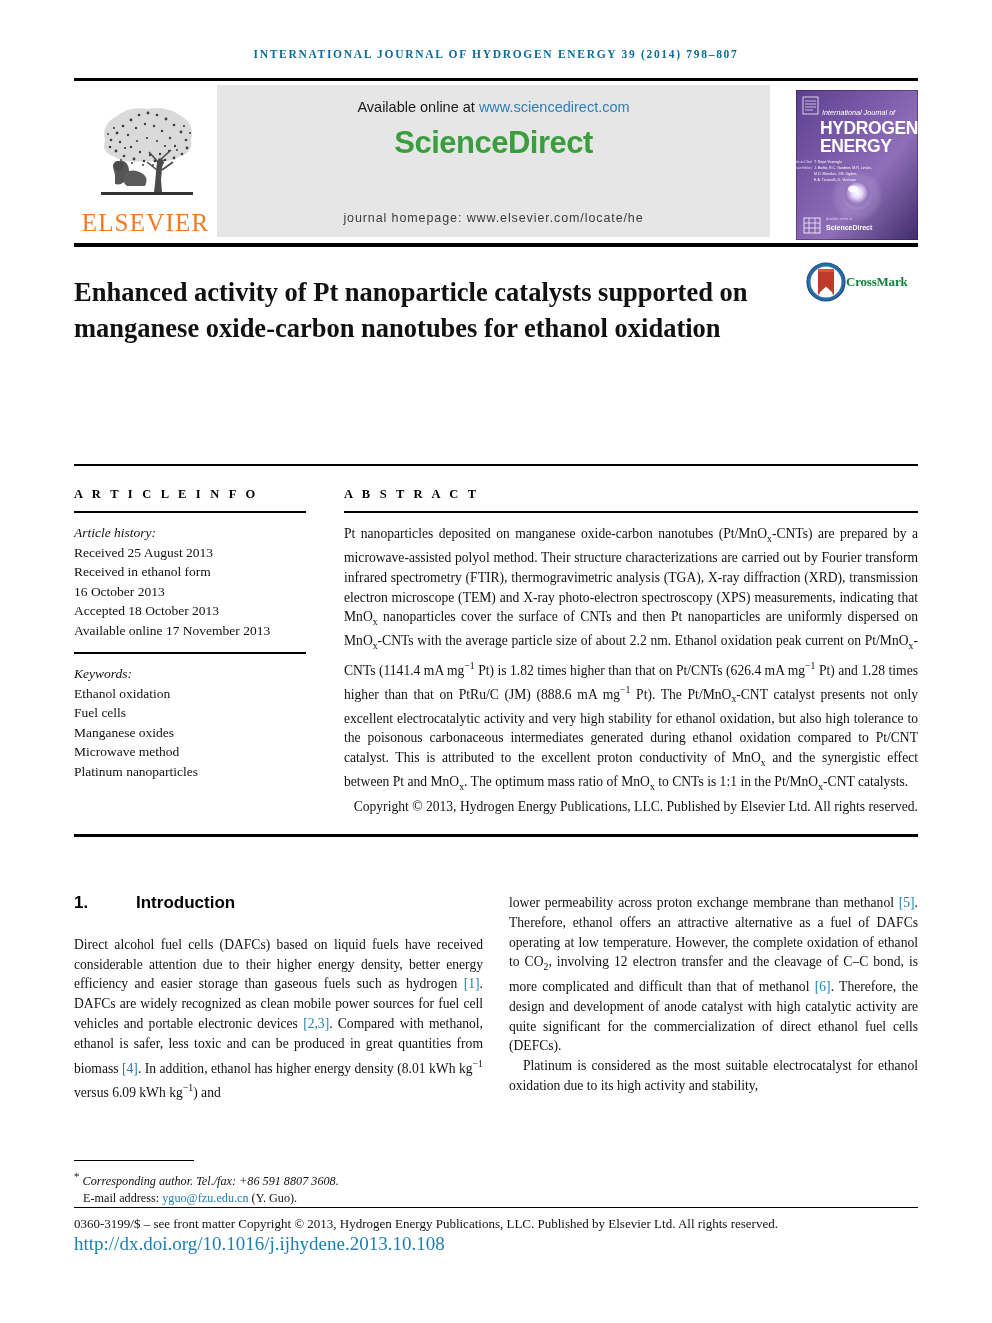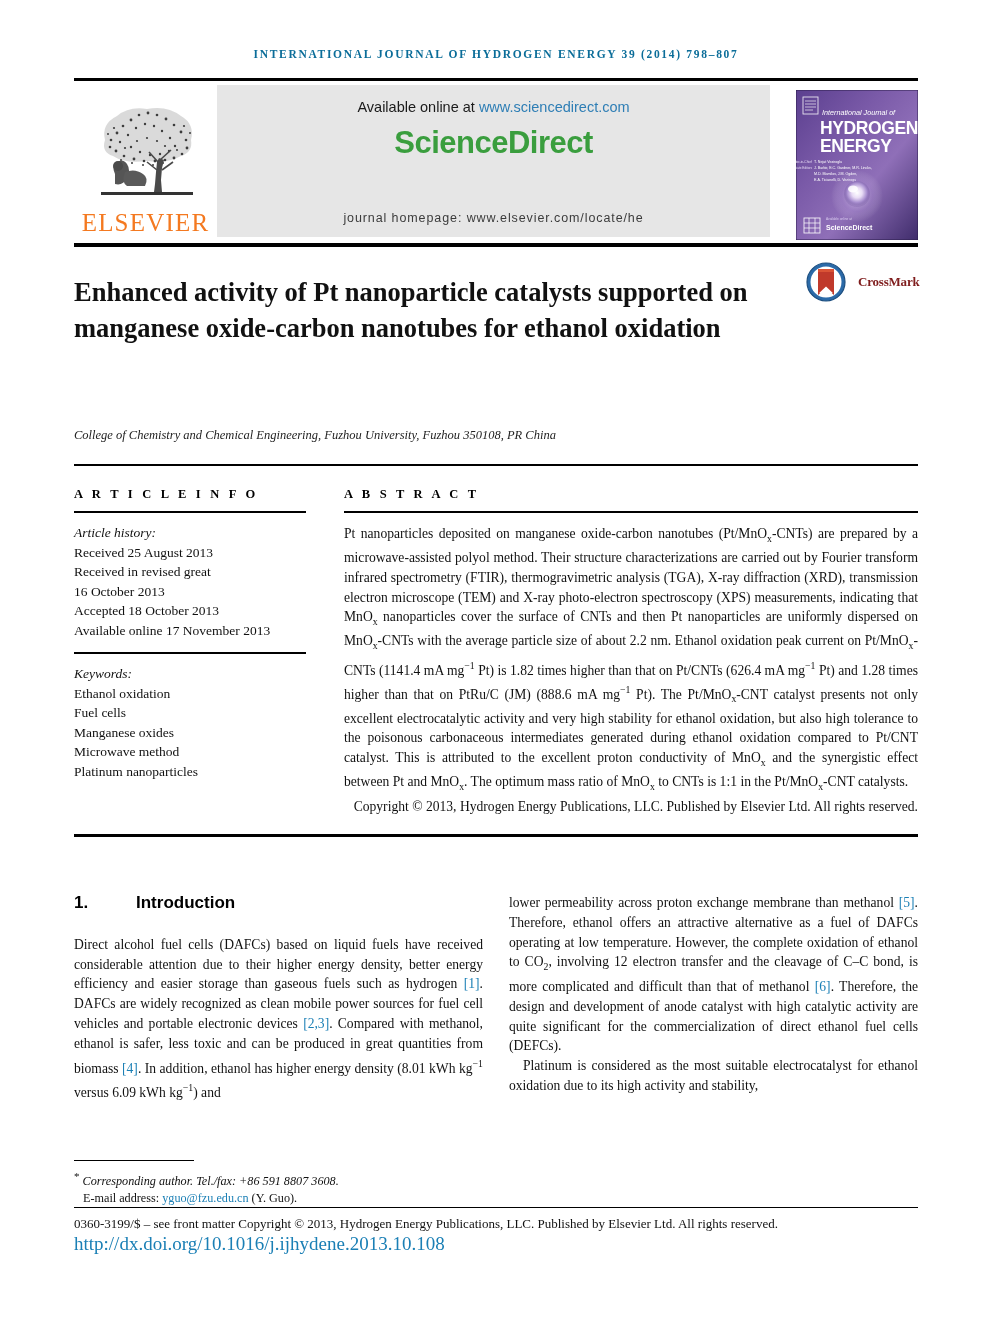--- a/index.html
+++ b/index.html
@@ -143,22 +143,22 @@
     position: absolute;
     left: 806px; top: 261px;
     width: 118px; height: 42px;
     display: flex; align-items: center;
   }
   .cm-badge { width: 40px; height: 40px; display:block; }
   .cm-text {
     font-family: "Liberation Serif", serif;
     font-size: 13px;
     font-weight: bold;
-    color: #7f1d1d;
-    margin-left: 12px;
+    color: #15803d;
+    margin-left: 0;
     letter-spacing: -0.2px;
   }
 
   .authors {
     position: absolute;
     left: 74px; top: 396px;
     width: 800px;
     font-family: "Liberation Serif", serif;
     font-style: italic;
     font-size: 19.5px;
@@ -471,31 +471,30 @@
       <circle cx="20" cy="20" r="15.5" fill="#ffffff"></circle>
       <path d="M12 7 L28 7 L28 33 L20 26 L12 33 Z" fill="#c0392b"></path>
       <path d="M12 7 L28 7 L28 10 L12 10 Z" fill="#e05a3a" opacity="0.8"></path>
       <path d="M20 26 L12 33 L12 30 L20 23 L28 30 L28 33 Z" fill="#ffffff" opacity="0.0"></path>
       <path d="M20 24.5 L13.2 31 L26.8 31 Z" fill="#ffffff"></path>
       <circle cx="20" cy="20" r="19" fill="none" stroke="#1d4f80" stroke-width="1.2"></circle>
     </svg>
     <span class="cm-text">CrossMark</span>
   </div>
 
-  <div class="affiliation">College of Chemistry and Chemical Engineering, Fuzhou University, Fuzhou 350108, PR China</div>
 
   <div class="rule-under-authors"></div>
 
   <div class="info-col">
     <div class="sec-head">A R T I C L E   I N F O</div>
     <div class="info-rule"></div>
     <div class="info-body">
       <div class="it">Article history:</div>
       <div>Received 25 August 2013</div>
-      <div>Received in revised great</div>
+      <div>Received in ethanol form</div>
       <div>16 October 2013</div>
       <div>Accepted 18 October 2013</div>
       <div>Available online 17 November 2013</div>
     </div>
     <div class="info-rule2"></div>
     <div class="info-body">
       <div class="it">Keywords:</div>
       <div>Ethanol oxidation</div>
       <div>Fuel cells</div>
       <div>Manganese oxides</div>

